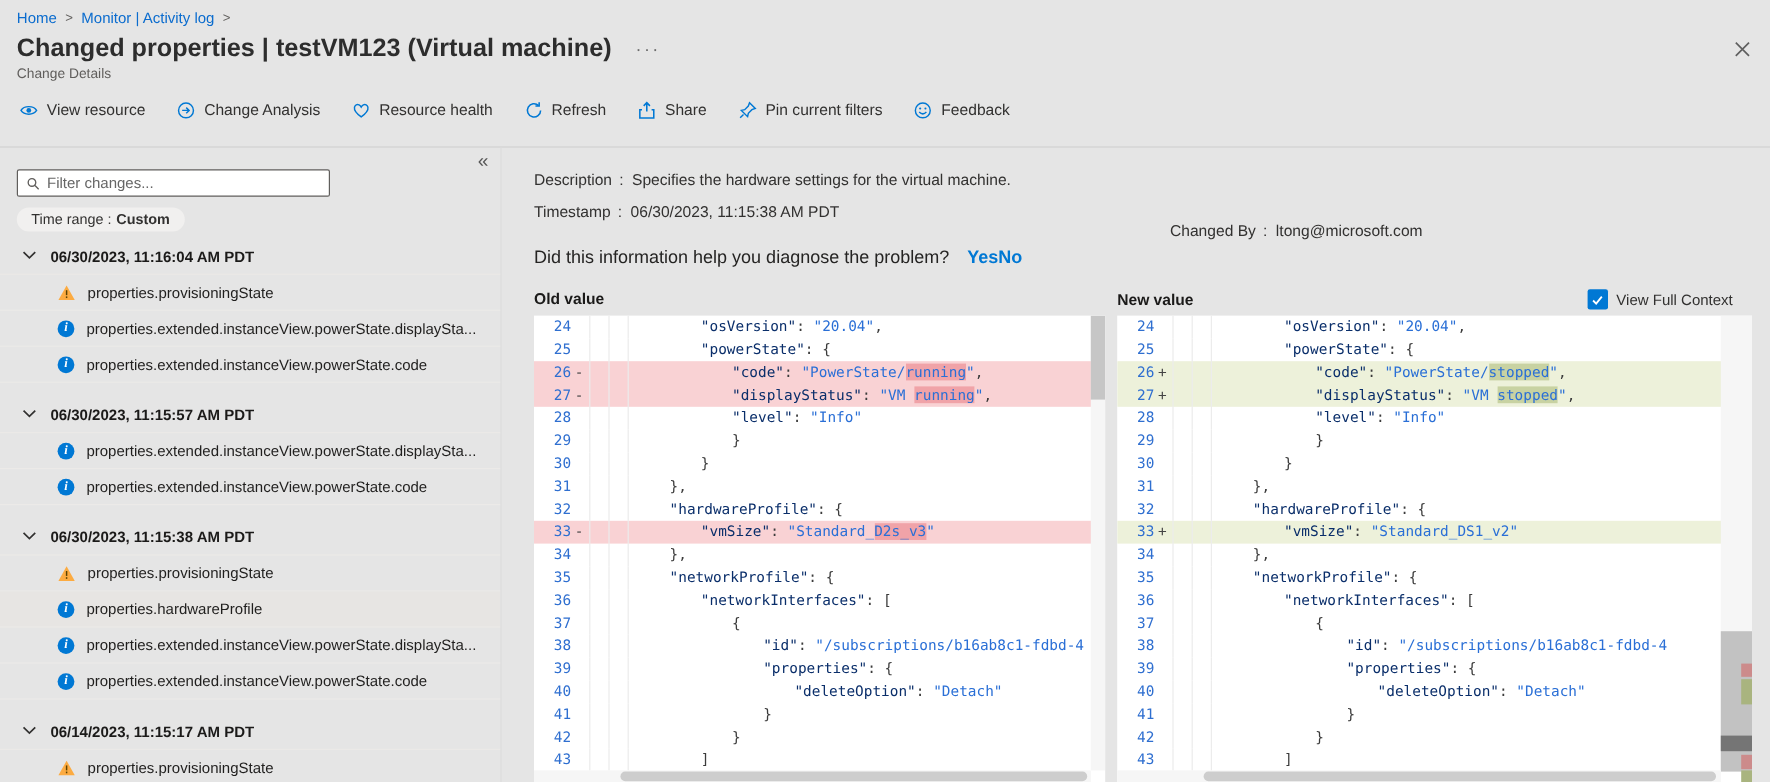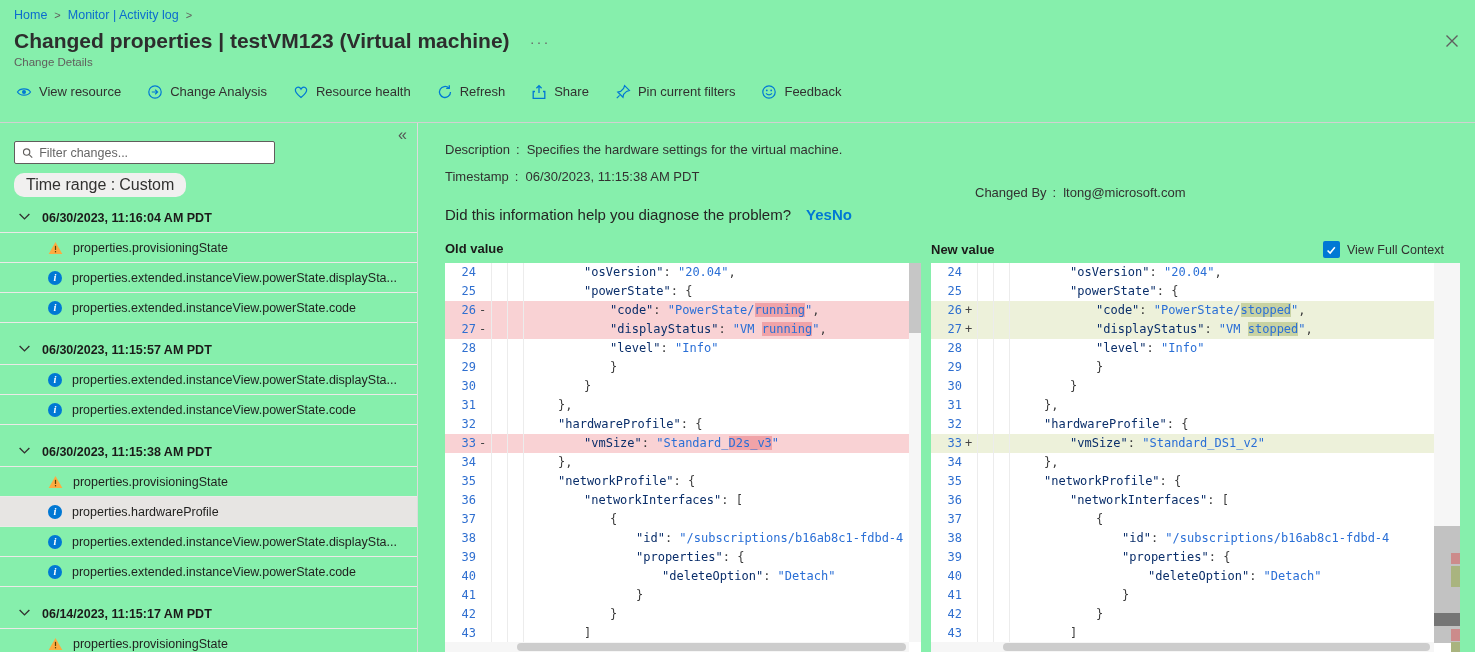--- a/index.html
+++ b/index.html
@@ -1,18 +1,18 @@
 <!DOCTYPE html>
 <html><head>
 <meta charset="utf-8">
 <style>
   *{box-sizing:border-box;margin:0;padding:0}
   html,body{width:1475px;height:652px;overflow:hidden;background:#fff;
     font-family:"Liberation Sans",sans-serif;color:#323130}
-  .page{position:relative;width:1475px;height:652px;background:#86efac}
+  .page{position:relative;width:1475px;height:652px;background:#e5e5e5}
 
   
   .breadcrumb{display:flex;align-items:center;gap:7px;padding:8px 0 0 14px;font-size:12.5px}
   .crumb{color:#0b6cce;text-decoration:none;cursor:pointer}
   .crumb-sep{color:#605e5c;font-size:11px}
   .title-row{display:flex;align-items:center;padding:7px 16px 0 14px}
   .page-title{font-size:21px;font-weight:700;color:#2d2d2d}
   .dots{margin-left:20px;color:#6b6b6b;font-size:15px;letter-spacing:2px;cursor:pointer}
   .close-btn{margin-left:auto;cursor:pointer;display:flex;align-items:center}
   .subtitle{padding:3px 0 0 14px;font-size:11.5px;color:#605e5c}
@@ -22,22 +22,22 @@
 
   
   .content{position:absolute;top:122px;left:0;right:0;bottom:0;border-top:1px solid #d1d1d1;display:flex}
   .sidebar{position:relative;width:418px;border-right:1px solid #dcdcdc;padding-top:18px;overflow:hidden}
   .collapse{position:absolute;top:3px;right:10px;font-size:16px;color:#555;cursor:pointer}
   .filter{margin-left:14px;width:261px;height:23px;border:1px solid #605e5c;border-radius:2px;
     display:flex;align-items:center;gap:6px;padding:0 7px;background:#fff}
   .filter input{border:none;outline:none;width:100%;font-size:12.5px;font-family:inherit;color:#333}
   .filter input::placeholder{color:#666}
   .pill{display:inline-flex;gap:4px;margin:9px 0 0 14px;background:#f1f0ef;border-radius:10px;
-    padding:3px 12px;font-size:16px;color:#323130;cursor:pointer}
-  .pill b{font-weight:400}
+    padding:3px 12px;font-size:12px;color:#323130;cursor:pointer}
+  .pill b{font-weight:700}
   .list{margin-top:6px}
   .group-header{display:flex;align-items:center;gap:11px;height:30px;padding-left:18px;margin-top:12px;
     border-bottom:1px solid #ebe9e7;font-size:12.5px;font-weight:700;color:#1b1a19;cursor:pointer}
   .list .group-header:first-child{margin-top:6px}
   .item{display:flex;align-items:center;gap:10px;height:30px;padding-left:48px;font-size:12.5px;
     color:#201f1e;border-bottom:1px solid #eceae8;cursor:pointer;white-space:nowrap;overflow:hidden}
   .item.selected{background:#e7e5e3}
   .info-ic{width:14px;height:14px;min-width:14px;border-radius:50%;background:#0078d4;color:#fff;
     font-family:"Liberation Serif",serif;font-size:10.5px;font-style:italic;font-weight:700;
     display:flex;align-items:center;justify-content:center}

